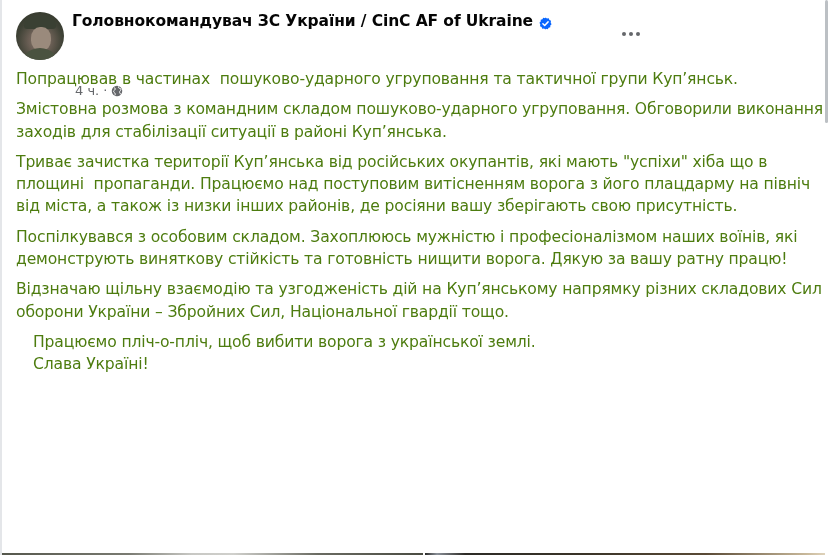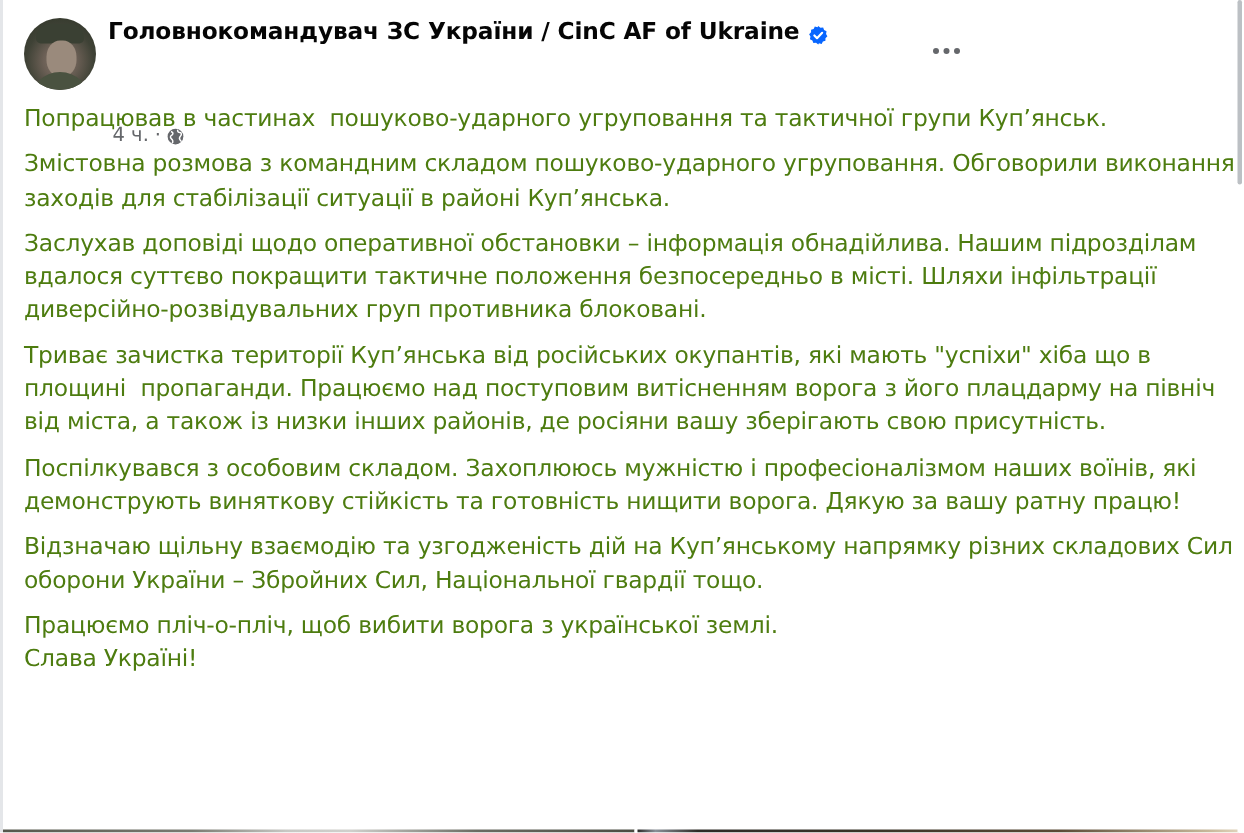--- a/index.html
+++ b/index.html
@@ -44,21 +44,21 @@
     .more-button {
       position: absolute; right: 10px; top: 22px; width: 24px; height: 24px;
       display: flex; align-items: center; justify-content: center; cursor: pointer;
     }
     .more-button span { width: 4px; height: 4px; border-radius: 50%; background: #65676b; margin: 0 1.5px; display: inline-block; }
     .body-text {
       position: absolute; left: 14px; top: 68px; width: 808px;
       font-size: 15.6px; line-height: 22.3px; color: #4d7c0f; letter-spacing: -0.15px;
     }
     .para { margin: 0 0 8px 0; white-space: pre-wrap; }
-    .para.last { margin-bottom: 0; }
+    .para.last { margin-bottom: 0; margin-left: 17px; }
     .photos { position: absolute; left: 2px; top: 553px; width: 824px; height: 2px; display: flex; }
     .photo { height: 2px; }
     .photo-1 { width: 421px; background: linear-gradient(90deg, #55574c 0%, #7a7b72 30%, #c8c8c4 45%, #d0d0cc 55%, #6a6b62 75%, #4a4c42 100%); }
     .photo-gap { width: 2px; background: #ffffff; }
     .photo-2 { flex: 1; background: linear-gradient(90deg, #2a2a28 0%, #8a9098 3%, #2d2b26 10%, #3a3428 40%, #5a4a36 70%, #c8b89a 95%, #e0d4bc 100%); }
   </style>
 </head>
 <body>
 
 <div class="left-border"></div>
@@ -96,21 +96,20 @@
     <div class="more-button">
       <span></span>
       <span></span>
       <span></span>
     </div>
   </div>
 
   <div class="body-text">
     <p class="para">Попрацював в частинах  пошуково-ударного угруповання та тактичної групи Куп’янськ.</p>
     <p class="para">Змістовна розмова з командним складом пошуково-ударного угруповання. Обговорили виконання заходів для стабілізації ситуації в районі Куп’янська.</p>
-    <p class="para">Заслухав доповіді щодо оперативної обстановки – інформація обнадійлива. Нашим підрозділам вдалося суттєво покращити тактичне положення безпосередньо в місті. Шляхи інфільтрації диверсійно-розвідувальних груп противника блоковані.</p>
     <p class="para">Триває зачистка території Куп’янська від російських окупантів, які мають "успіхи" хіба що в площині  пропаганди. Працюємо над поступовим витісненням ворога з його плацдарму на північ від міста, а також із низки інших районів, де росіяни вашу зберігають свою присутність.</p>
     <p class="para">Поспілкувався з особовим складом. Захоплююсь мужністю і професіоналізмом наших воїнів, які демонструють виняткову стійкість та готовність нищити ворога. Дякую за вашу ратну працю!</p>
     <p class="para">Відзначаю щільну взаємодію та узгодженість дій на Куп’янському напрямку різних складових Сил оборони України – Збройних Сил, Національної гвардії тощо.</p>
     <p class="para last">Працюємо пліч-о-пліч, щоб вибити ворога з української землі.
 Слава Україні!</p>
   </div>
 </div>
 
 <div class="photos">
   <div class="photo photo-1"></div>

